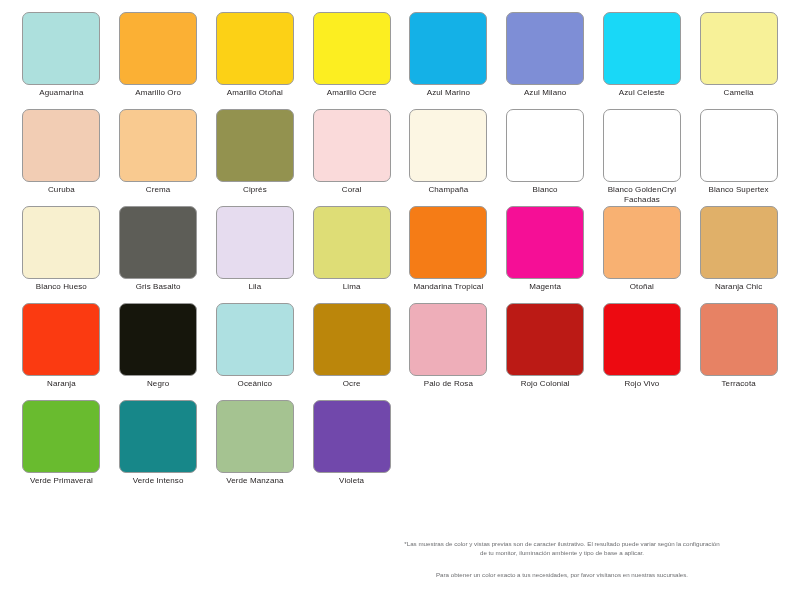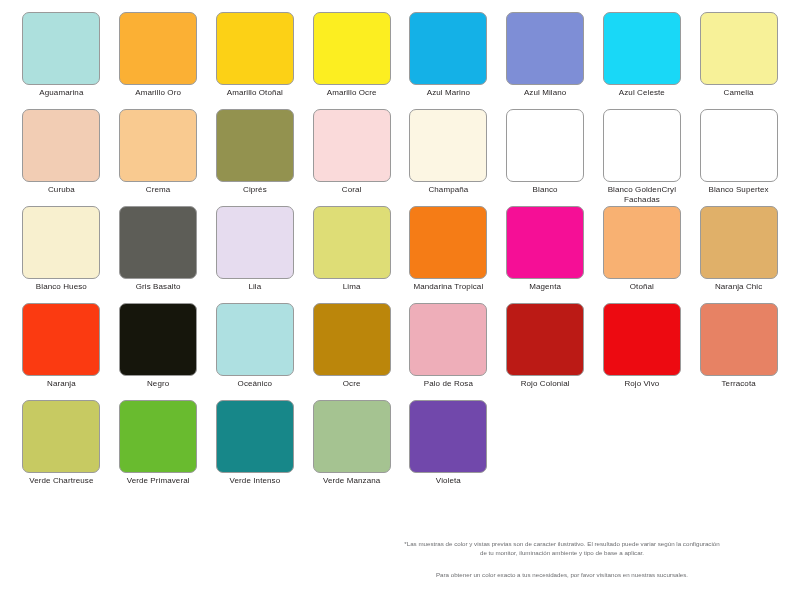--- a/index.html
+++ b/index.html
@@ -208,24 +208,20 @@
       </div>
       <div class="swatch-cell">
         <div class="swatch-chip" style="background: rgb(237, 10, 17); border-color: rgb(154, 154, 154);"></div>
         <div class="swatch-label">Rojo Vivo</div>
       </div>
       <div class="swatch-cell">
         <div class="swatch-chip" style="background: rgb(231, 130, 100); border-color: rgb(154, 154, 154);"></div>
         <div class="swatch-label">Terracota</div>
       </div>
       <div class="swatch-cell">
-        <div class="swatch-chip" style="background: rgb(199, 202, 98); border-color: rgb(154, 154, 154);"></div>
-        <div class="swatch-label">Verde Chartreuse</div>
-      </div>
-      <div class="swatch-cell">
         <div class="swatch-chip" style="background: rgb(105, 187, 47); border-color: rgb(154, 154, 154);"></div>
         <div class="swatch-label">Verde Primaveral</div>
       </div>
       <div class="swatch-cell">
         <div class="swatch-chip" style="background: rgb(23, 135, 137); border-color: rgb(154, 154, 154);"></div>
         <div class="swatch-label">Verde Intenso</div>
       </div>
       <div class="swatch-cell">
         <div class="swatch-chip" style="background: rgb(165, 195, 145); border-color: rgb(154, 154, 154);"></div>
         <div class="swatch-label">Verde Manzana</div>

